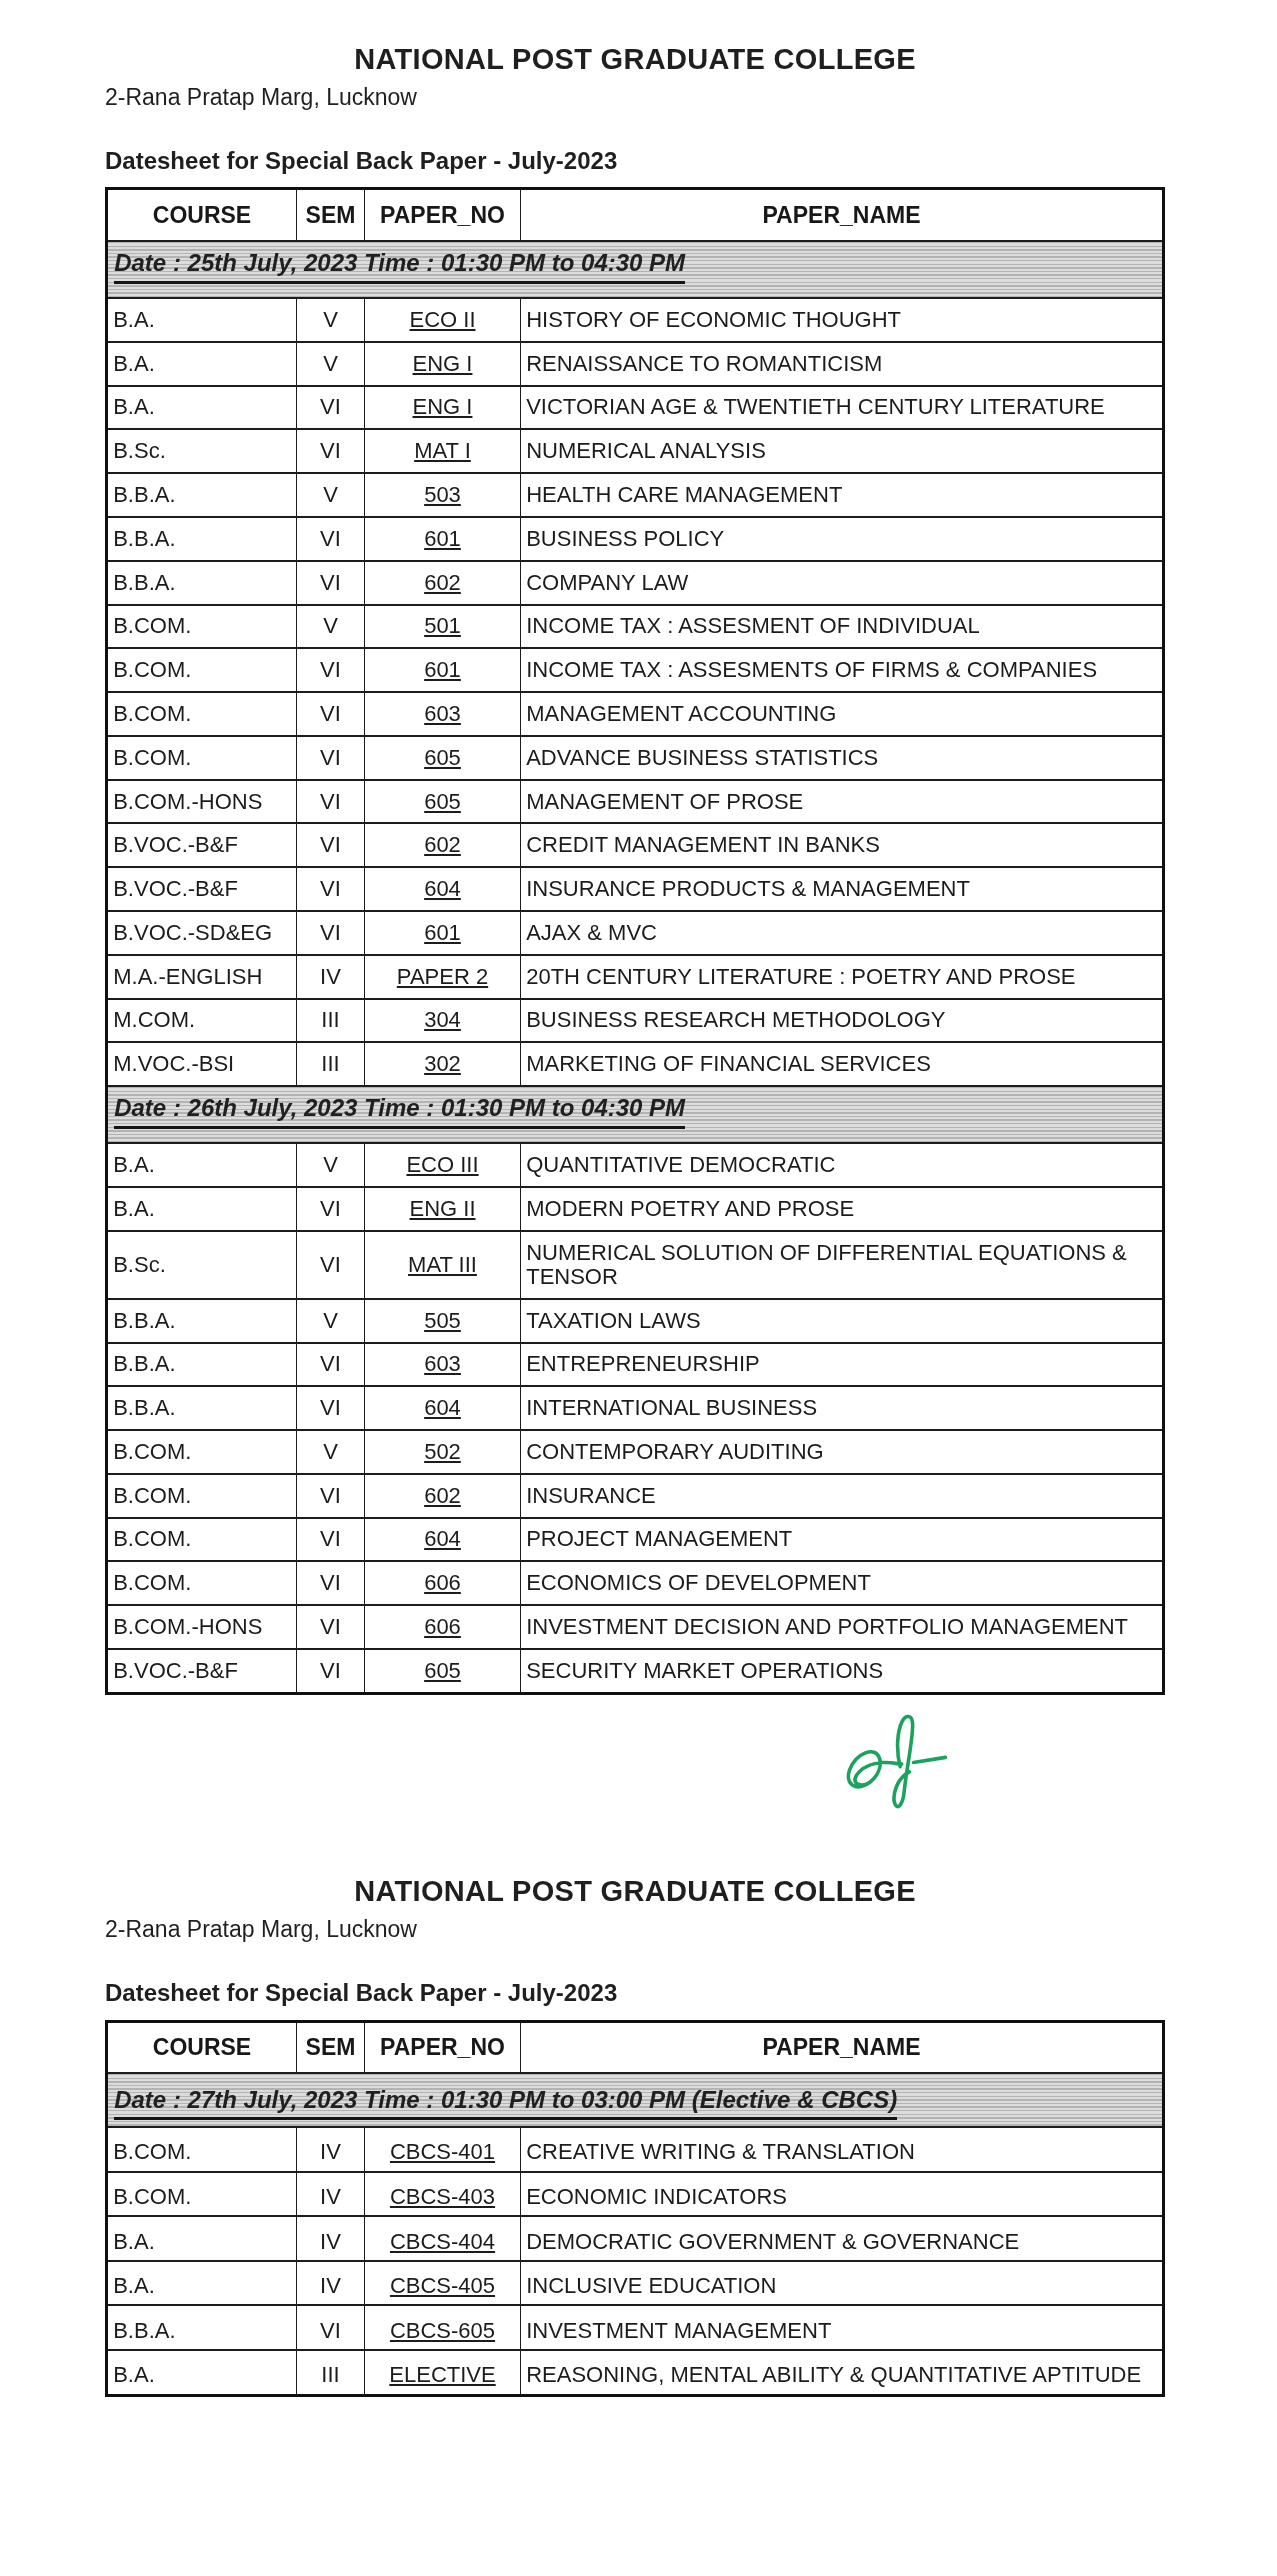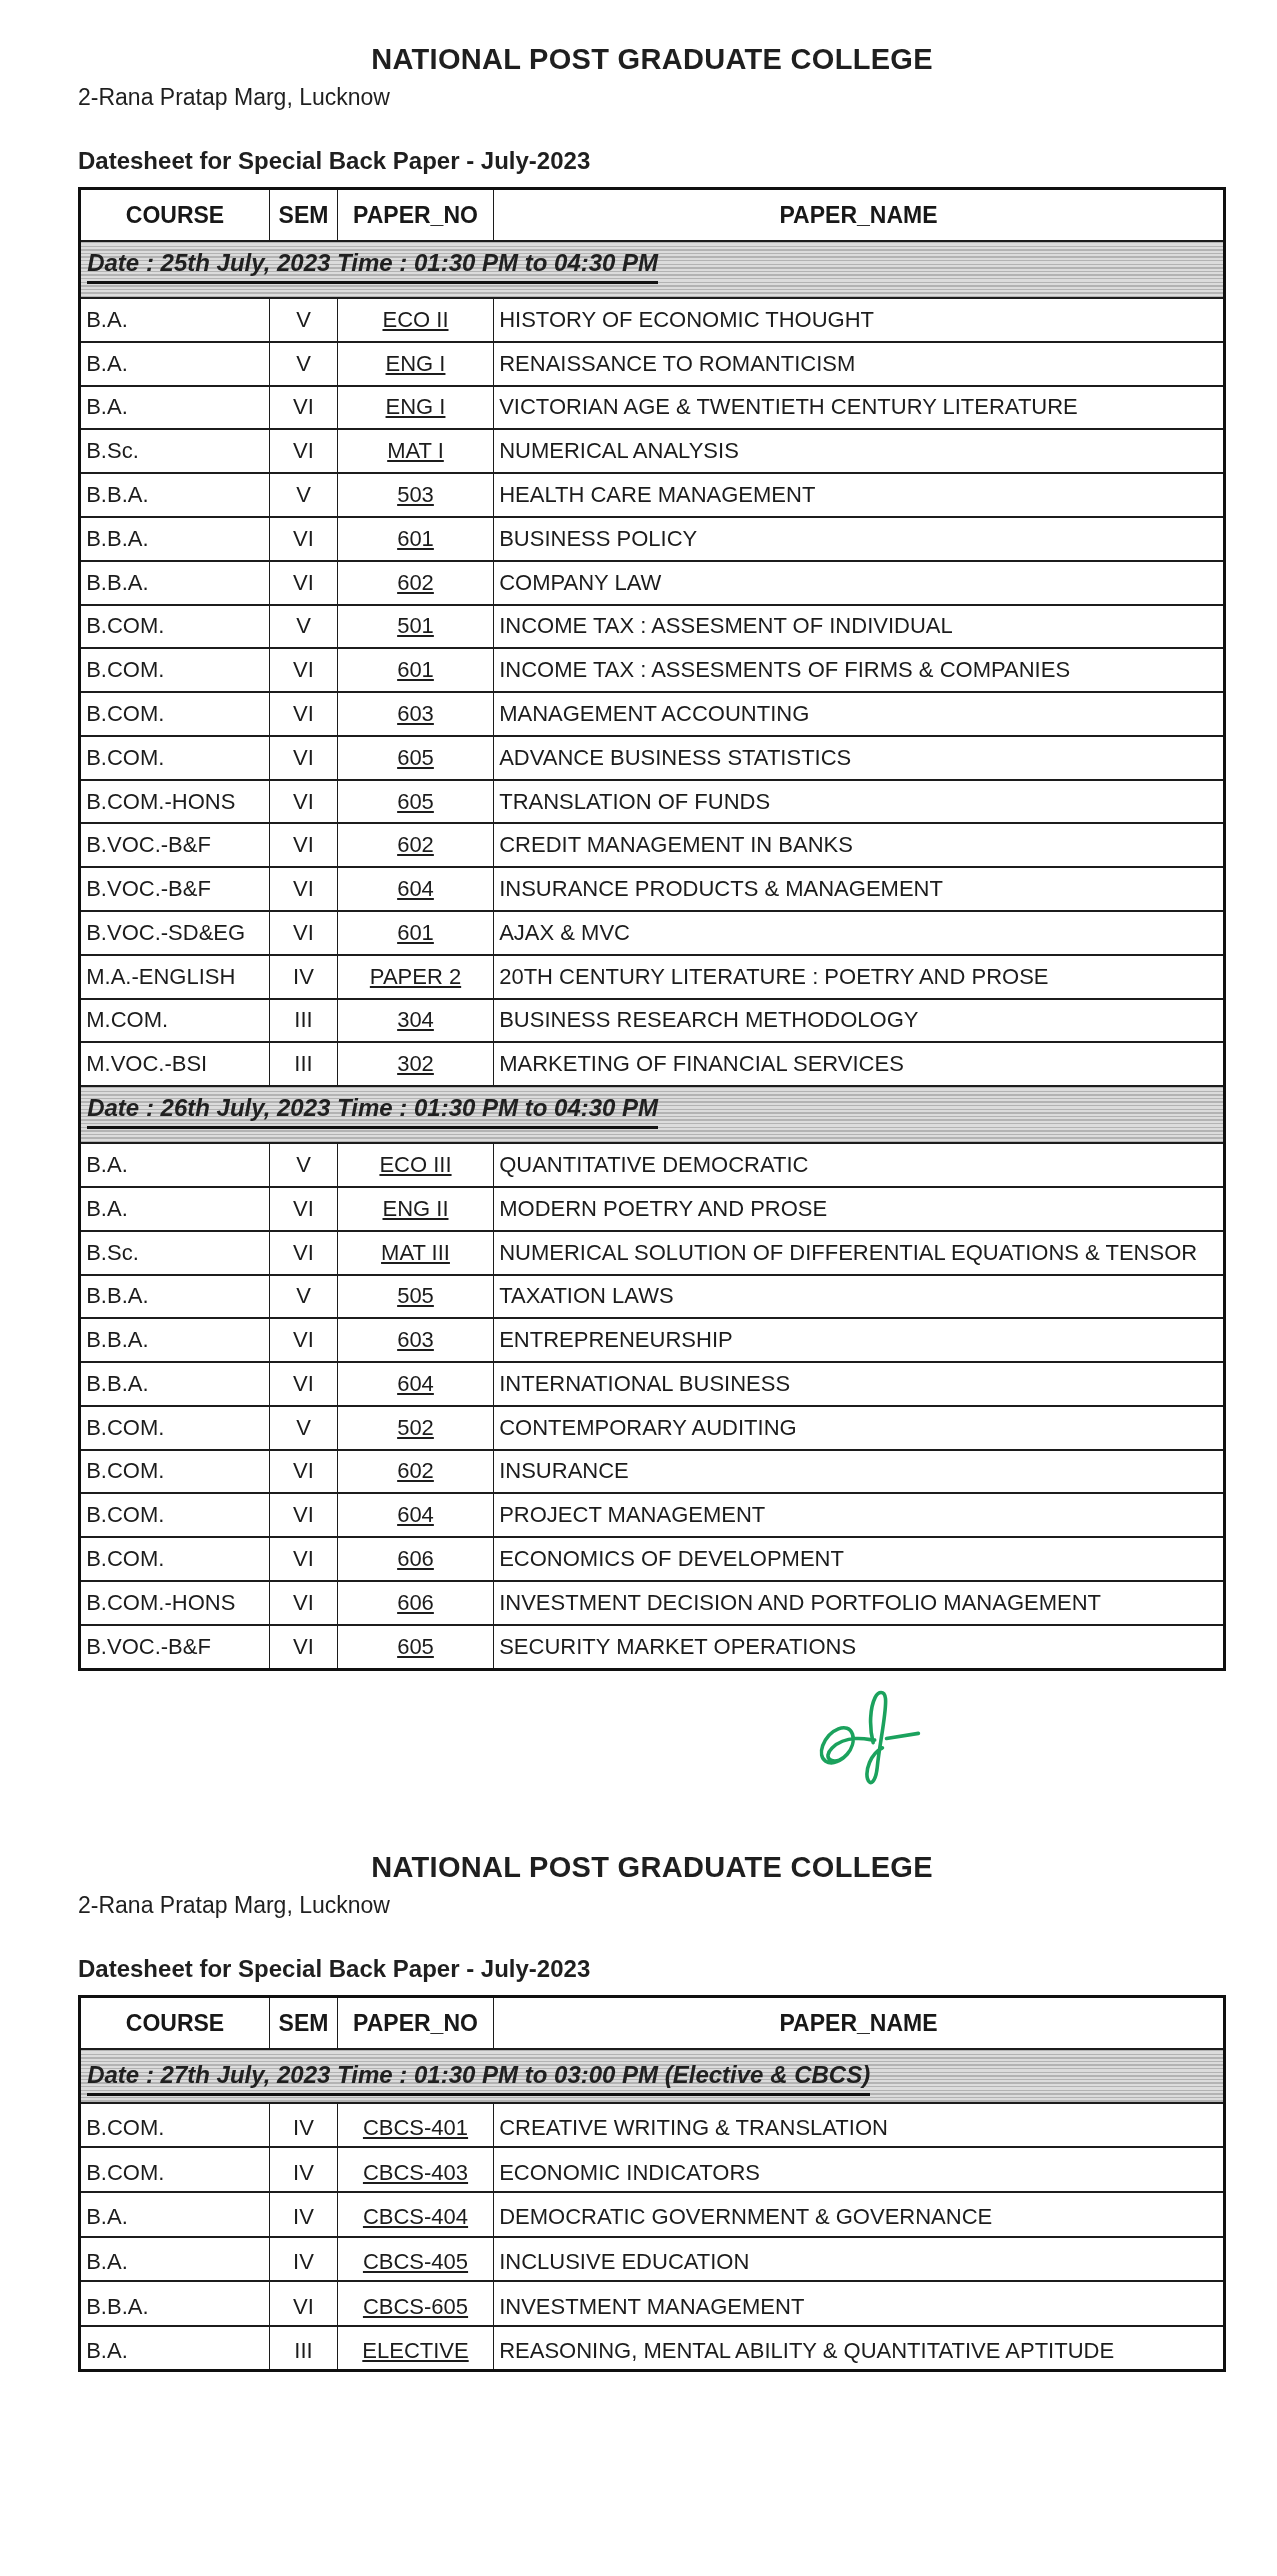--- a/index.html
+++ b/index.html
@@ -1,21 +1,21 @@
 <!DOCTYPE html>
 <html style="font-size:8.2px"><head>
 <meta charset="utf-8">
 <style>
   html,body{margin:0;padding:0;}
   body{
     width:1278px;height:2605px;overflow:hidden;position:relative;
     background:#ffffff;color:#1f1f1f;
     font-family:"Liberation Sans", sans-serif;
   }
-  .sheet{width:1148px;margin-left:78px;}
+  .sheet{width:1060px;margin-left:105px;}
   .college{font-size:29px;font-weight:700;text-align:center;line-height:1.1;letter-spacing:0.3px;}
   .address{font-size:23px;text-align:left;margin-top:8.2px;}
   .doc-title{font-size:24px;font-weight:700;text-align:left;margin-top:36px;margin-bottom:12.4px;}
   .pg1 .college{padding-top:44px;}
   .pg2 .college{padding-top:61px;}
 
   table.datesheet{
     border-collapse:collapse;width:100%;table-layout:fixed;
     border:3.1px solid #101010;
   }
@@ -146,21 +146,21 @@
           <tr>
             <td class="col-course">B.COM.</td>
             <td class="col-sem">VI</td>
             <td class="col-no">605</td>
             <td class="col-name">ADVANCE BUSINESS STATISTICS</td>
           </tr>
           <tr>
             <td class="col-course">B.COM.-HONS</td>
             <td class="col-sem">VI</td>
             <td class="col-no">605</td>
-            <td class="col-name">TRANSLATION OF FUNDS</td>
+            <td class="col-name">MANAGEMENT OF PROSE</td>
           </tr>
           <tr>
             <td class="col-course">B.VOC.-B&amp;F</td>
             <td class="col-sem">VI</td>
             <td class="col-no">602</td>
             <td class="col-name">CREDIT MANAGEMENT IN BANKS</td>
           </tr>
           <tr>
             <td class="col-course">B.VOC.-B&amp;F</td>
             <td class="col-sem">VI</td>

